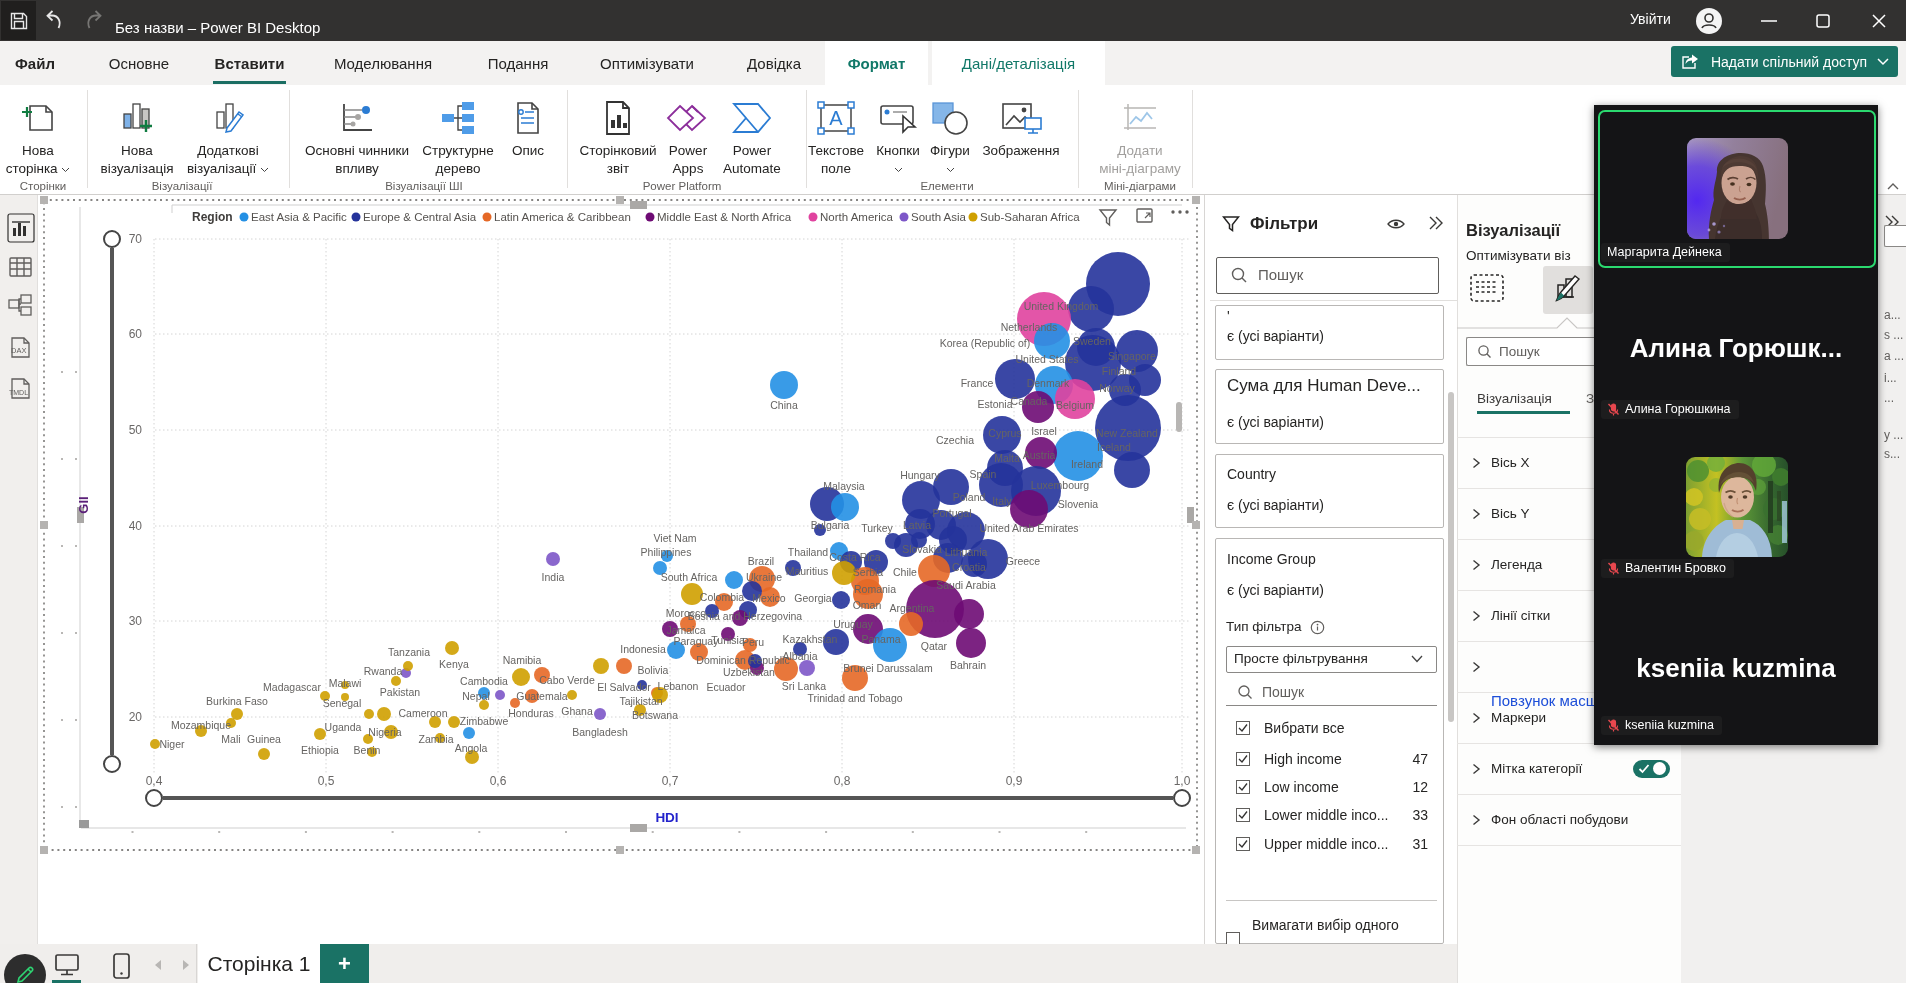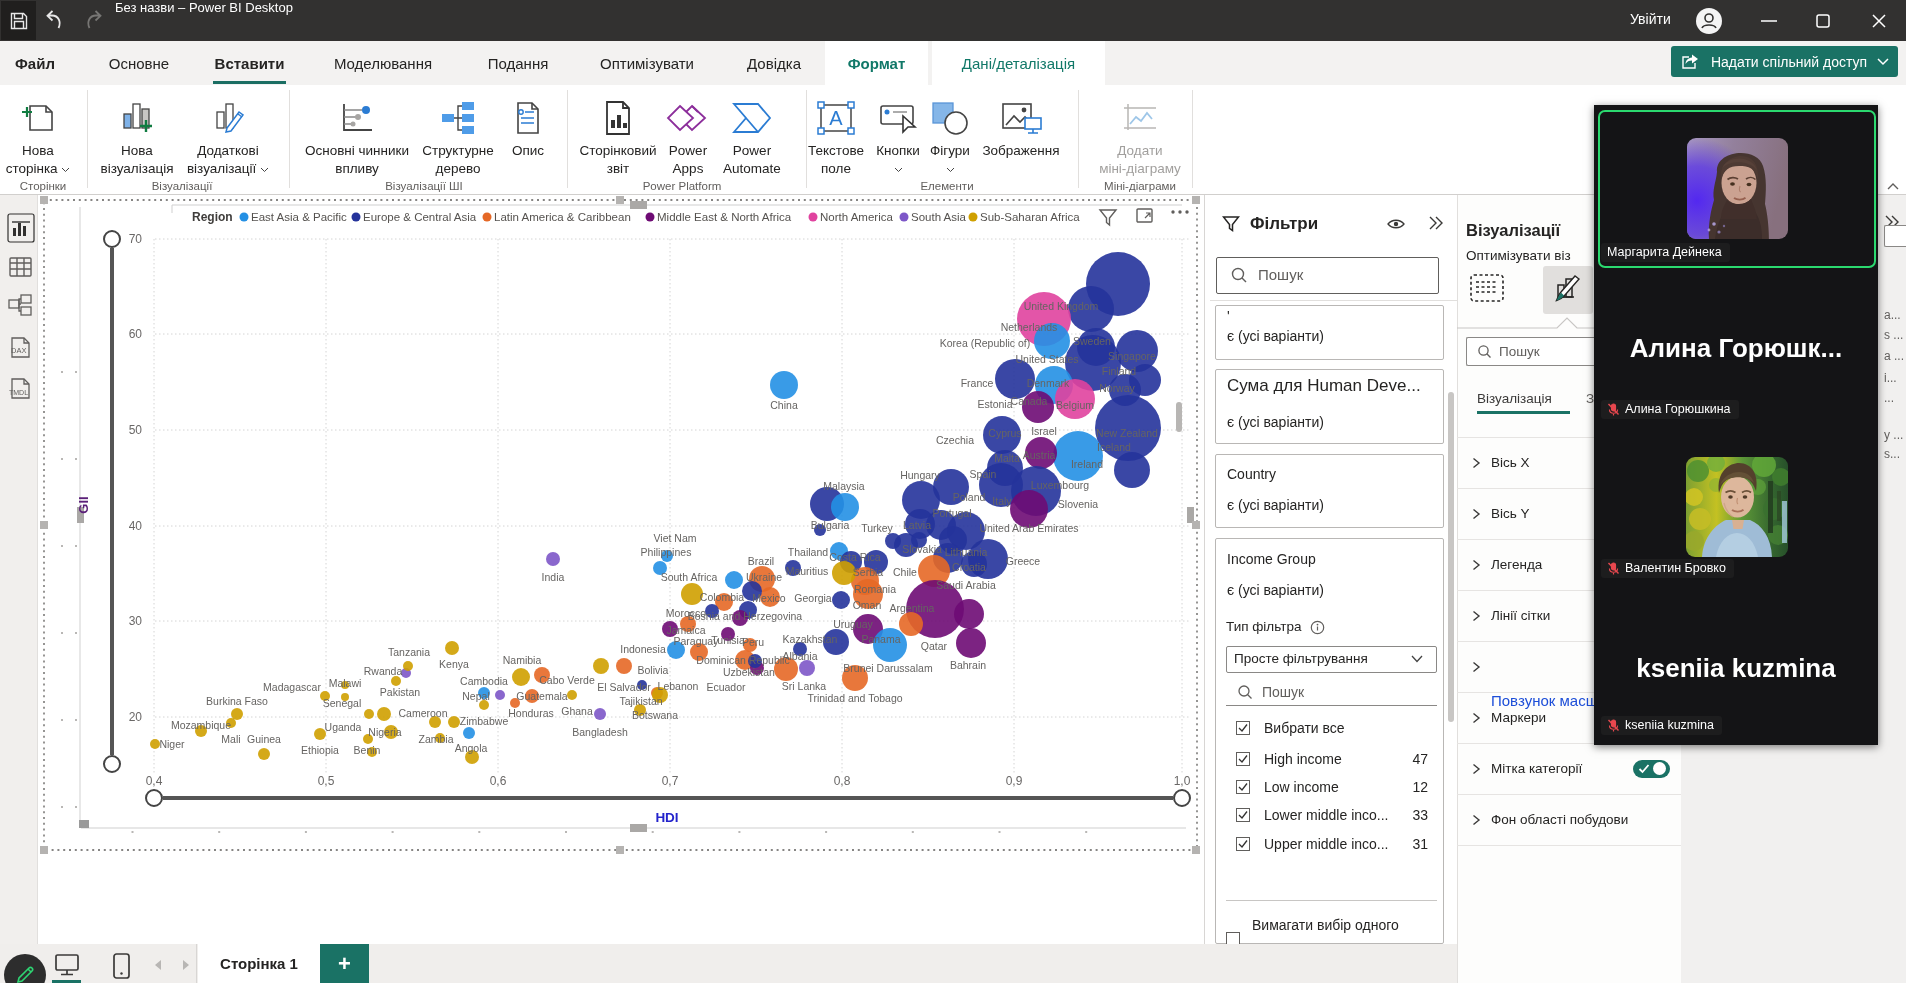--- a/index.html
+++ b/index.html
@@ -1,21 +1,21 @@
 <!DOCTYPE html>
 <html><head>
 <meta charset="utf-8">
 <style>
 *{margin:0;padding:0;box-sizing:border-box}
 html,body{width:1906px;height:983px;overflow:hidden;font-family:"Liberation Sans",sans-serif;background:#fff}
 .abs{position:absolute}
 
 #titlebar{position:absolute;left:0;top:0;width:1906px;height:41px;background:#323130;color:#fff}
 #savebtn{position:absolute;left:1px;top:1px;width:35px;height:39px;background:#201f1e;display:flex;align-items:center;justify-content:center}
-#titletext{position:absolute;left:115px;top:0;font-size:13px;color:#fff}
+#titletext{position:absolute;left:115px;top:19px;font-size:15px;color:#fff}
 #signin{position:absolute;left:1630px;top:11px;font-size:14px;color:#fff}
 
 #menubar{position:absolute;left:0;top:41px;width:1906px;height:44px;background:#f3f2f1}
 .mtab{position:absolute;top:41px;height:44px;display:flex;align-items:center;justify-content:center;font-size:15px;color:#252423}
 .mtab.b{font-weight:bold}
 .mtab.ctx{background:#fff;color:#117868}
 #ins-underline{position:absolute;left:213px;top:81px;width:73px;height:3px;background:#1b6e63}
 #sharebtn{position:absolute;left:1671px;top:46px;width:227px;height:31px;background:#1a7265;border-radius:3px;color:#fff;font-size:14px;display:flex;align-items:center;justify-content:center}
 
 #ribbon{position:absolute;left:0;top:85px;width:1906px;height:110px;background:#fff;border-bottom:1px solid #d1cfcd}
@@ -31,21 +31,21 @@
 
 #fpane{position:absolute;left:1204px;top:195px;width:253px;height:749px;background:#fff;border-left:1px solid #d8d6d4}
 .fcard{position:absolute;left:5px;background:#fff;border:1px solid #b9b7b5;border-radius:2px;width:229px}
 
 #vpane{position:absolute;left:1457px;top:195px;width:224px;height:788px;background:#fdfdfc;border-left:1px solid #e1dfdd}
 .vdiv{position:absolute;left:0;width:224px;height:1px;background:#e6e4e2}
 
 #fieldspane{position:absolute;left:1681px;top:195px;width:225px;height:788px;background:#f1f0ef}
 
 #bottombar{position:absolute;left:0;top:944px;width:1457px;height:39px;background:#f0eeec}
-#pagetab{position:absolute;left:198px;top:944px;width:122px;height:39px;background:#fff;color:#252423;font-size:15px;font-weight:bold;display:flex;align-items:center;justify-content:center}
+#pagetab{position:absolute;left:198px;top:944px;width:122px;height:39px;background:#fff;color:#252423;font-size:21px;font-weight:normal;display:flex;align-items:center;justify-content:center}
 #plustab{position:absolute;left:320px;top:944px;width:49px;height:39px;background:#1a7265;color:#fff;font-size:22px;font-weight:bold;display:flex;align-items:center;justify-content:center}
 #penbtn{position:absolute;left:4px;top:954px;width:42px;height:42px;border-radius:50%;background:#2d2d2d;display:flex;align-items:center;justify-content:center}
 
 #overlay{position:absolute;left:1594px;top:105px;width:284px;height:640px;background:#141416;box-shadow:0 2px 8px rgba(0,0,0,.5)}
 .vname{position:absolute;left:7px;background:rgba(30,30,32,.85);color:#fff;font-size:12.5px;padding:2px 8px 3px 6px;border-radius:3px;display:flex;align-items:center;white-space:nowrap}
 .bigname{position:absolute;width:284px;text-align:center;color:#fff;font-size:26px;font-weight:bold}
 .photo{position:absolute;border-radius:9px;overflow:hidden}
 </style>
 </head>
 <body>

